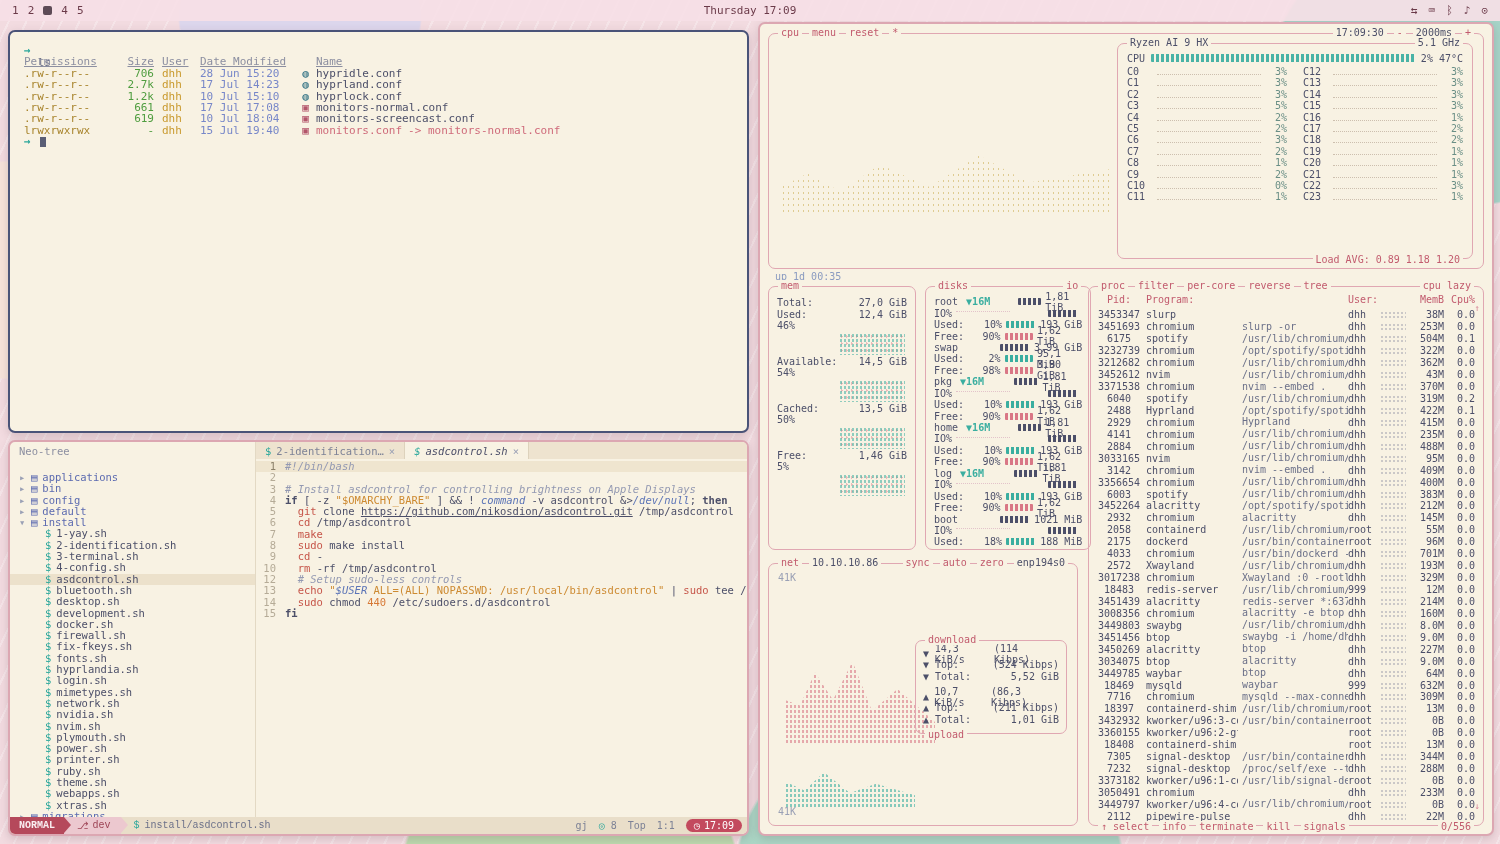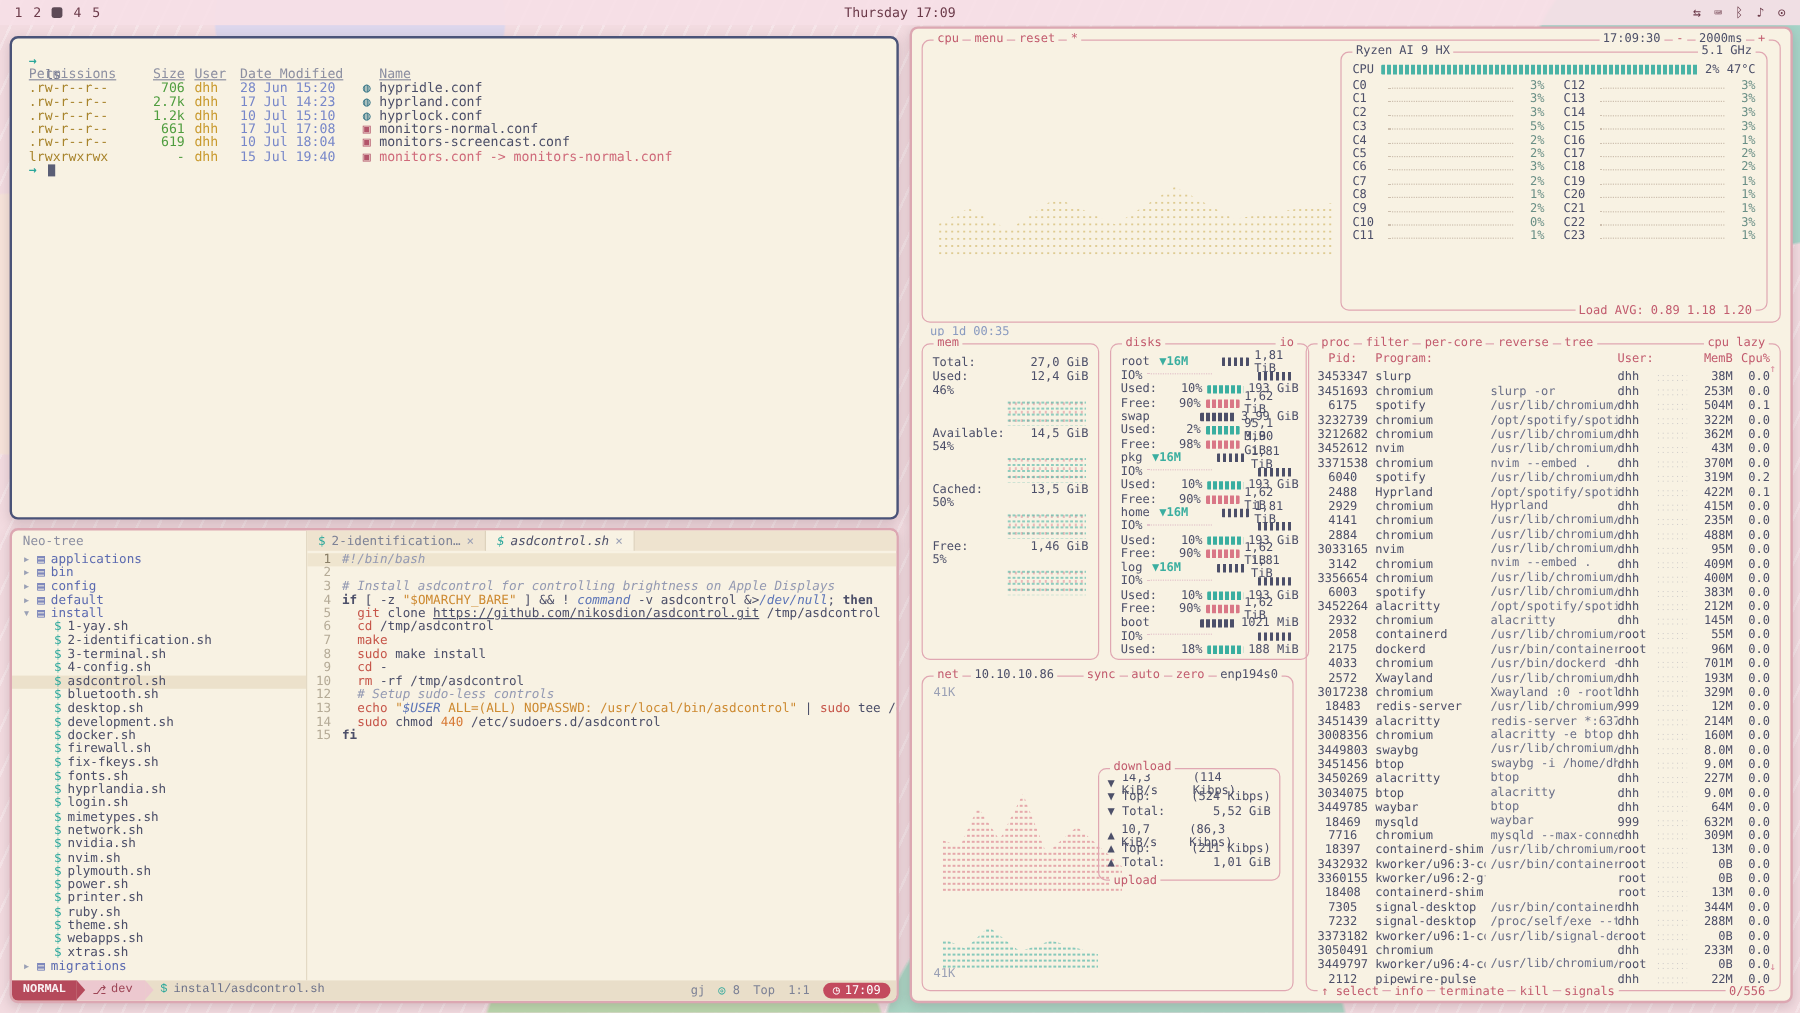--- a/index.html
+++ b/index.html
@@ -39,21 +39,21 @@
   .c-name{color:#4c4f69;}
   .c-link{color:#cf6a7a;margin-left:6px;}
   .ls-head span{color:#8c8fa1!important;text-decoration:underline;}
   .ls-row.hypr .c-icon{color:#2d6f82;}
   .ls-row.mon .c-icon{color:#b3556a;}
   .ls-row.symlink .c-name{color:#cf6a7a;}
   .cursor{display:inline-block;width:6px;height:10px;background:#5a5e75;margin-left:2px;}
   
   .nv-main{flex:1;display:flex;min-height:0;}
   .tree{width:236px;flex:none;border-right:1px solid #e3d9c4;padding:4px 0 0 9px;font-size:10.5px;line-height:11.3px;overflow:hidden;}
-  .tree-title{color:#8c8fa1;height:12px;margin-bottom:3px;}
+  .tree-title{color:#8c8fa1;height:12px;margin-bottom:14px;}
   .tree-item{display:flex;gap:5px;align-items:center;height:11.3px;cursor:default;}
   .tree-item .arrow{width:7px;color:#9aa0b5;}
   .tree-item.folder{color:#5b6ab0;}
   .tree-item.folder .t-icon{color:#5b6ab0;}
   .tree-item.file{padding-left:14px;color:#4c4f69;}
   .tree-item.file .t-icon{color:#2ba79b;}
   .tree-item.active{background:#ece1cb;margin-left:-9px;padding-left:23px;}
   .editor{flex:1;display:flex;flex-direction:column;min-width:0;}
   .tabbar{height:17px;flex:none;background:#eee3cf;display:flex;font-size:10.5px;}
   .tab{display:flex;align-items:center;gap:5px;padding:0 9px;color:#7d8296;border-right:1px solid #ddd2bc;cursor:default;}

